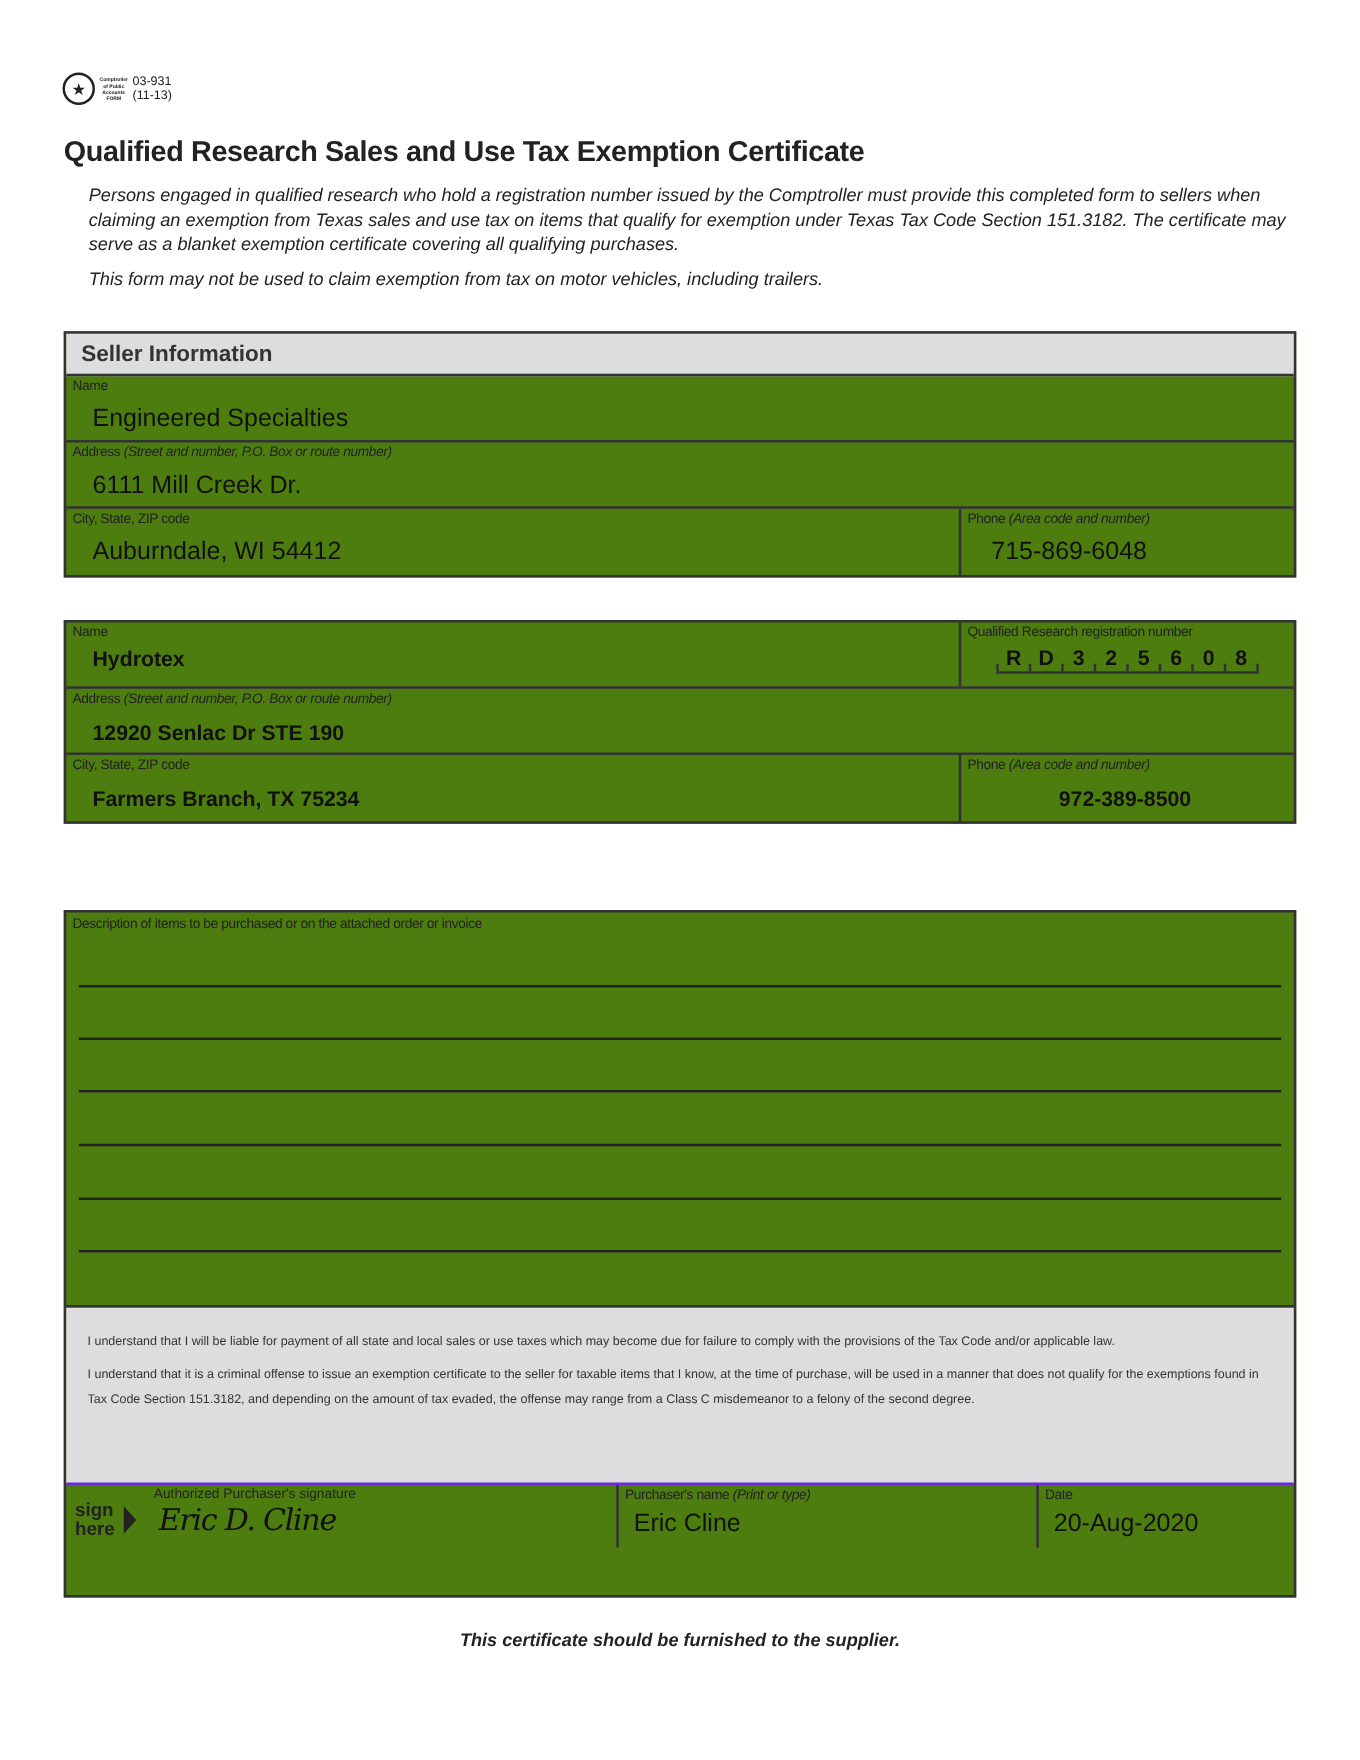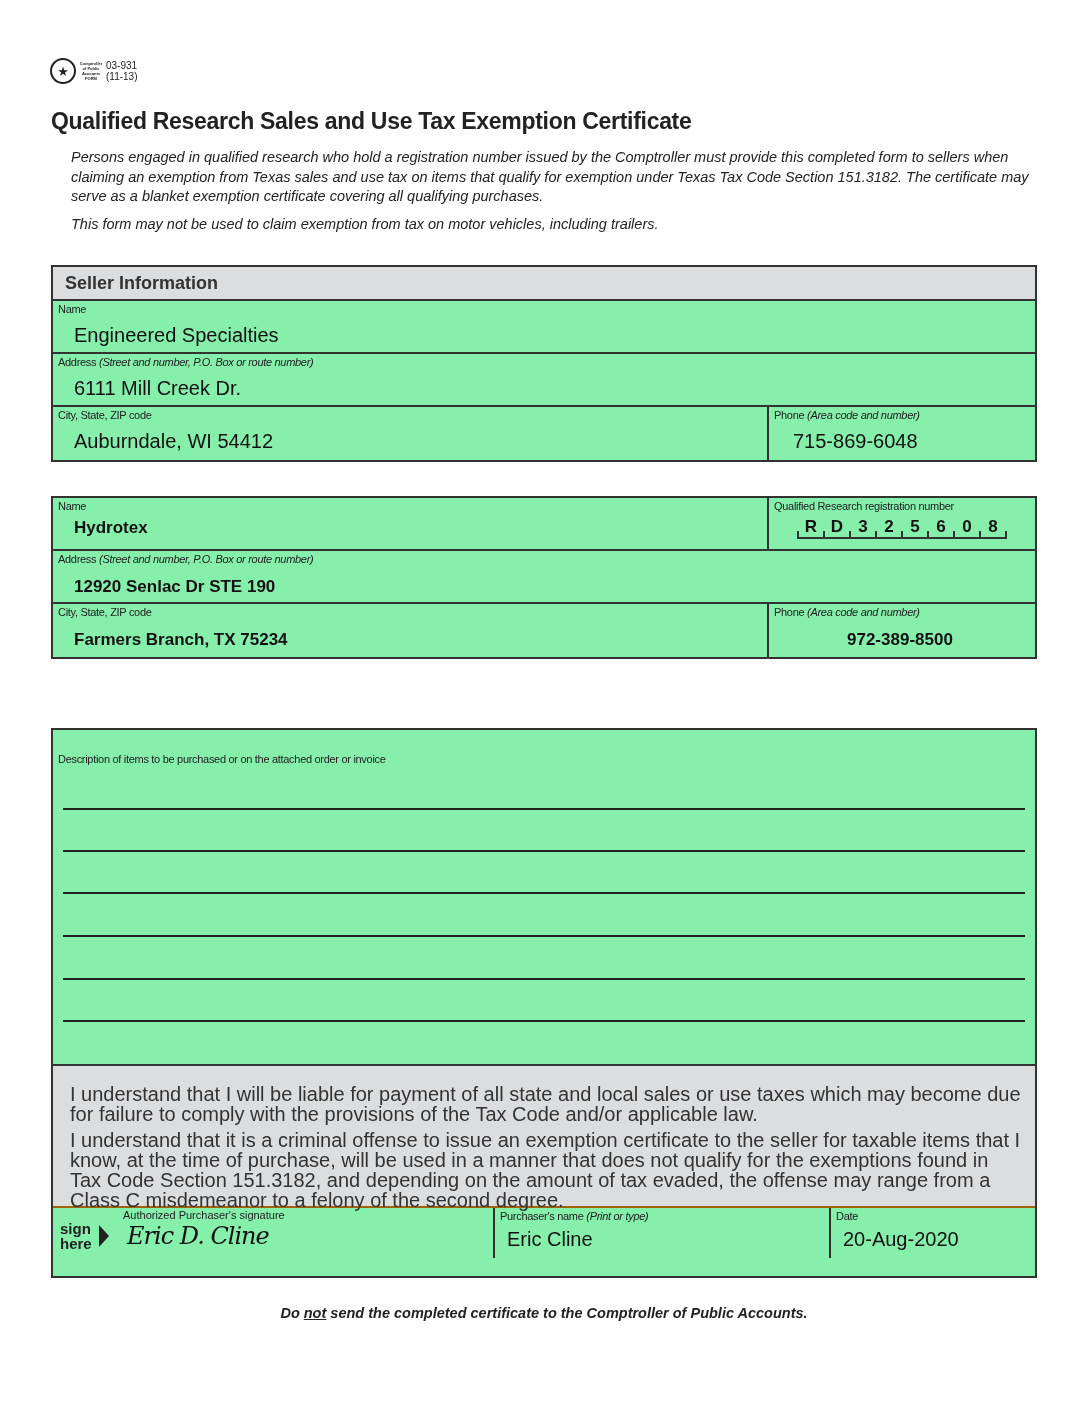--- a/index.html
+++ b/index.html
@@ -8,45 +8,45 @@
 
   .logo-block { position: absolute; left: 50px; top: 58px; display: flex; align-items: center; }
   .seal { width: 26px; height: 26px; border: 2px solid #222; border-radius: 50%; display: flex; align-items: center; justify-content: center; font-size: 13px; line-height: 1; color: #222; }
   .agency { font-size: 4px; font-weight: bold; line-height: 5px; margin-left: 3px; width: 24px; text-align: center; color: #222; }
   .formnum { font-size: 10px; line-height: 11px; margin-left: 3px; color: #222; }
 
   .title { position: absolute; left: 51px; top: 108px; font-size: 23px; font-weight: bold; color: #222; letter-spacing: -0.3px; }
   .intro { position: absolute; left: 71px; top: 148px; width: 960px; font-size: 14.5px; font-style: italic; line-height: 19.5px; color: #222; }
   .intro2 { position: absolute; left: 71px; top: 216px; font-size: 14.5px; font-style: italic; color: #222; }
 
-  .box { position: absolute; left: 51px; width: 986px; border: 2px solid #333; background: #86efac; }
+  .box { position: absolute; left: 51px; width: 986px; border: 2px solid #333; background: #4d7c0f; }
   .box-header { background: #dcdddf; border-bottom: 2px solid #333; height: 34px; padding-left: 12px; font-size: 18px; font-weight: bold; line-height: 33px; color: #333; }
   .row { display: flex; border-bottom: 2px solid #333; height: 53px; }
   .row:last-child { border-bottom: none; border-radius: 12px; }
   .cell { position: relative; flex: 1; }
   .cell.right { flex: 0 0 268px; border-left: 2px solid #333; }
   .lbl { position: absolute; left: 5px; top: 2px; font-size: 11px; color: #222; letter-spacing: -0.3px; }
   .lbl i { font-style: italic; }
   .val { position: absolute; left: 21px; top: 23px; font-size: 20px; color: #111; }
   .val.bold { font-weight: bold; font-size: 17px; top: 26px; }
   .val.phone { left: 24px; }
   .val.bold.phone { left: 78px; }
 
   .regnum { position: absolute; left: 28px; top: 19px; display: flex; align-items: flex-end; height: 22px; border-bottom: 2px solid #333; }
   .regnum .tick { width: 2px; height: 6px; background: #333; align-self: flex-end; }
   .regnum .ch { width: 24px; text-align: center; font-size: 17px; font-weight: bold; line-height: 20px; color: #111; }
 
   .claim-box { top: 728px; height: 550px; }
   .claim-header { background: #dcdddf; border-bottom: 2px solid #333; height: 36px; padding-left: 16px; font-size: 15px; line-height: 34px; color: #333; }
-  .desc-area { position: relative; height: 316px; border-bottom: 2px solid #333; margin-top: 20px; }
+  .desc-area { position: relative; height: 316px; border-bottom: 2px solid #333; }
   .desc-lbl { position: absolute; left: 5px; top: 3px; font-size: 11px; color: #222; letter-spacing: -0.3px; }
   .desc-val { position: absolute; left: 14px; top: 34px; font-size: 20px; color: #111; }
   .desc-line { position: absolute; left: 10px; right: 10px; height: 2px; background: #222; }
 
-  .affirm { background: #dcdddf; border-bottom: 2px solid #a16207; height: 142px; padding: 18px 14px 12px 17px; font-size: 20px; line-height: 20px; color: #333; }
+  .affirm { background: #dcdddf; border-bottom: 2px solid #6d28d9; height: 142px; padding: 18px 14px 12px 17px; font-size: 10px; line-height: 20px; color: #333; }
   .affirm p + p { margin-top: 6px; }
 
   .sign-row { display: flex; height: 50px; }
   .sign-cell { position: relative; flex: 0 0 440px; }
   .name-cell { position: relative; flex: 0 0 336px; border-left: 2px solid #333; }
   .date-cell { position: relative; flex: 1; border-left: 2px solid #333; }
   .signhere { position: absolute; left: 7px; top: 13px; font-size: 15px; font-weight: bold; line-height: 15px; color: #222; }
   .arrow { position: absolute; left: 46px; top: 17px; width: 0; height: 0; border-top: 11px solid transparent; border-bottom: 11px solid transparent; border-left: 10px solid #222; }
   .sig-lbl { position: absolute; left: 70px; top: 1px; font-size: 11px; color: #222; }
   .signature { position: absolute; left: 74px; top: 14px; font-family: "DejaVu Serif", serif; font-style: italic; font-size: 24px; color: #111; letter-spacing: -1px; text-align: center; }
@@ -173,14 +173,14 @@
       <span class="sign-val">Eric Cline</span>
     </div>
     <div class="date-cell">
       <span class="lbl">Date</span>
       <span class="sign-val">20-Aug-2020</span>
     </div>
   </div>
 </div>
 
 <div class="footer">
-  <div><span>Do </span><u>not</u><span> send the completed certificate to the Comptroller of Public Accounts.</span></div>
+  <div>This certificate should be furnished to the supplier.</div>
 </div>
 
 </body></html>

